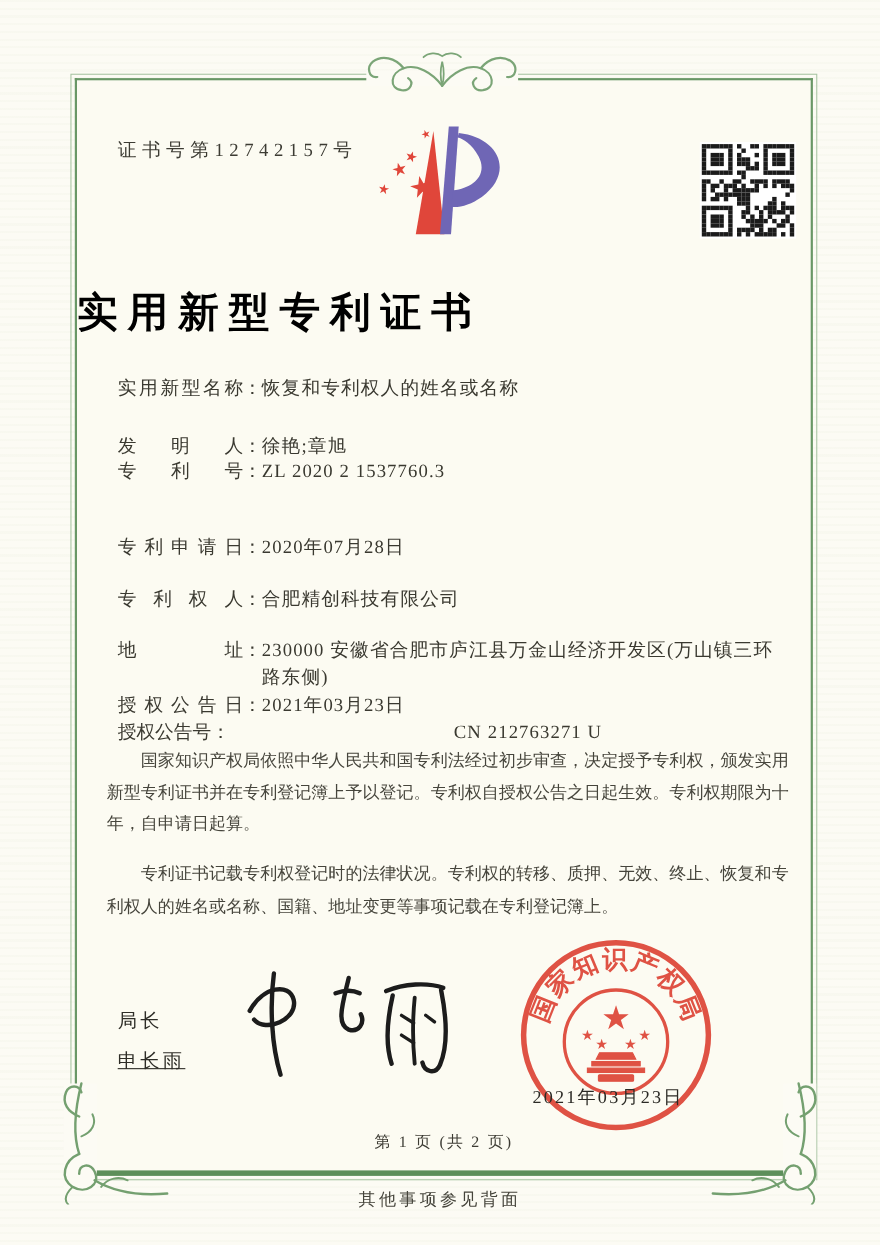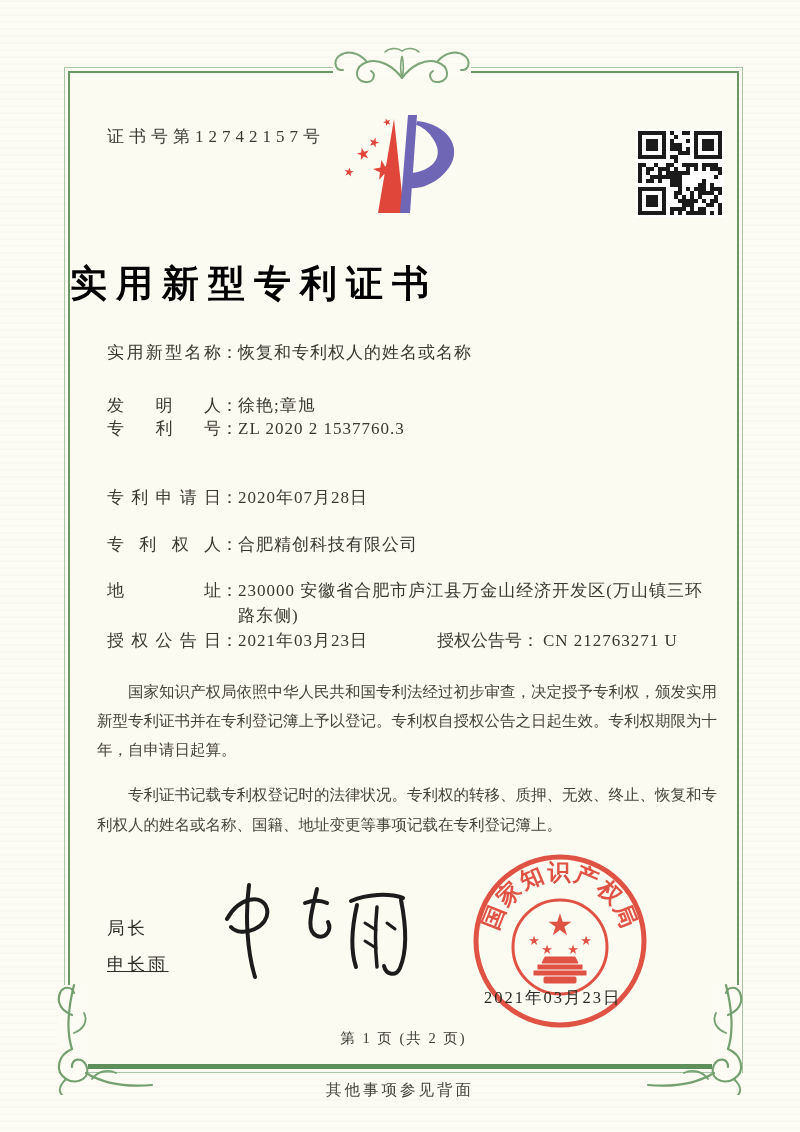--- a/index.html
+++ b/index.html
@@ -32,21 +32,21 @@
     left:0;top:186px;width:100%;
     font-size:37px;font-weight:bold;letter-spacing:9px;color:#000000;
   }
   
   .field-row{left:37px;width:600px;display:flex;align-items:flex-start;font-size:17px;color:#3a3930;}
   .field-label{display:inline-block;width:114px;text-align:justify;text-align-last:justify;flex:0 0 114px;}
   .field-colon{flex:0 0 auto;}
   .field-value{flex:1 1 auto;letter-spacing:1px;line-height:1.45;}
   .row-1{top:268px;} .row-2{top:321px;} .row-3{top:344px;}
   .row-4{top:413px;} .row-5{top:460px;} .row-6{top:506px;}
-  .grant-row{left:37px;top:556px;width:640px;display:flex;font-size:17px;color:#3a3930;}
+  .grant-row{left:37px;top:556px;width:640px;display:flex;font-size:17px;color:#3a3930;flex-direction:column;}
   .grant-date{display:flex;width:330px;}
   .grant-num{display:flex;text-align:center;}
   
   .legal{left:27px;top:588px;width:620px;font-size:15.5px;line-height:1.88;color:#46453c;text-align:justify;}
   .legal p{margin:16px 0 4px 0;text-indent:2em;}
   
   .official-title{left:37px;top:843px;font-size:17.5px;letter-spacing:3px;color:#2e2d27;}
   .official-name{left:37px;top:879px;font-size:17.5px;letter-spacing:3px;color:#2e2d27;text-decoration:underline;}
   .signature-wrap{left:135px;top:800px;width:230px;height:120px;}
   

